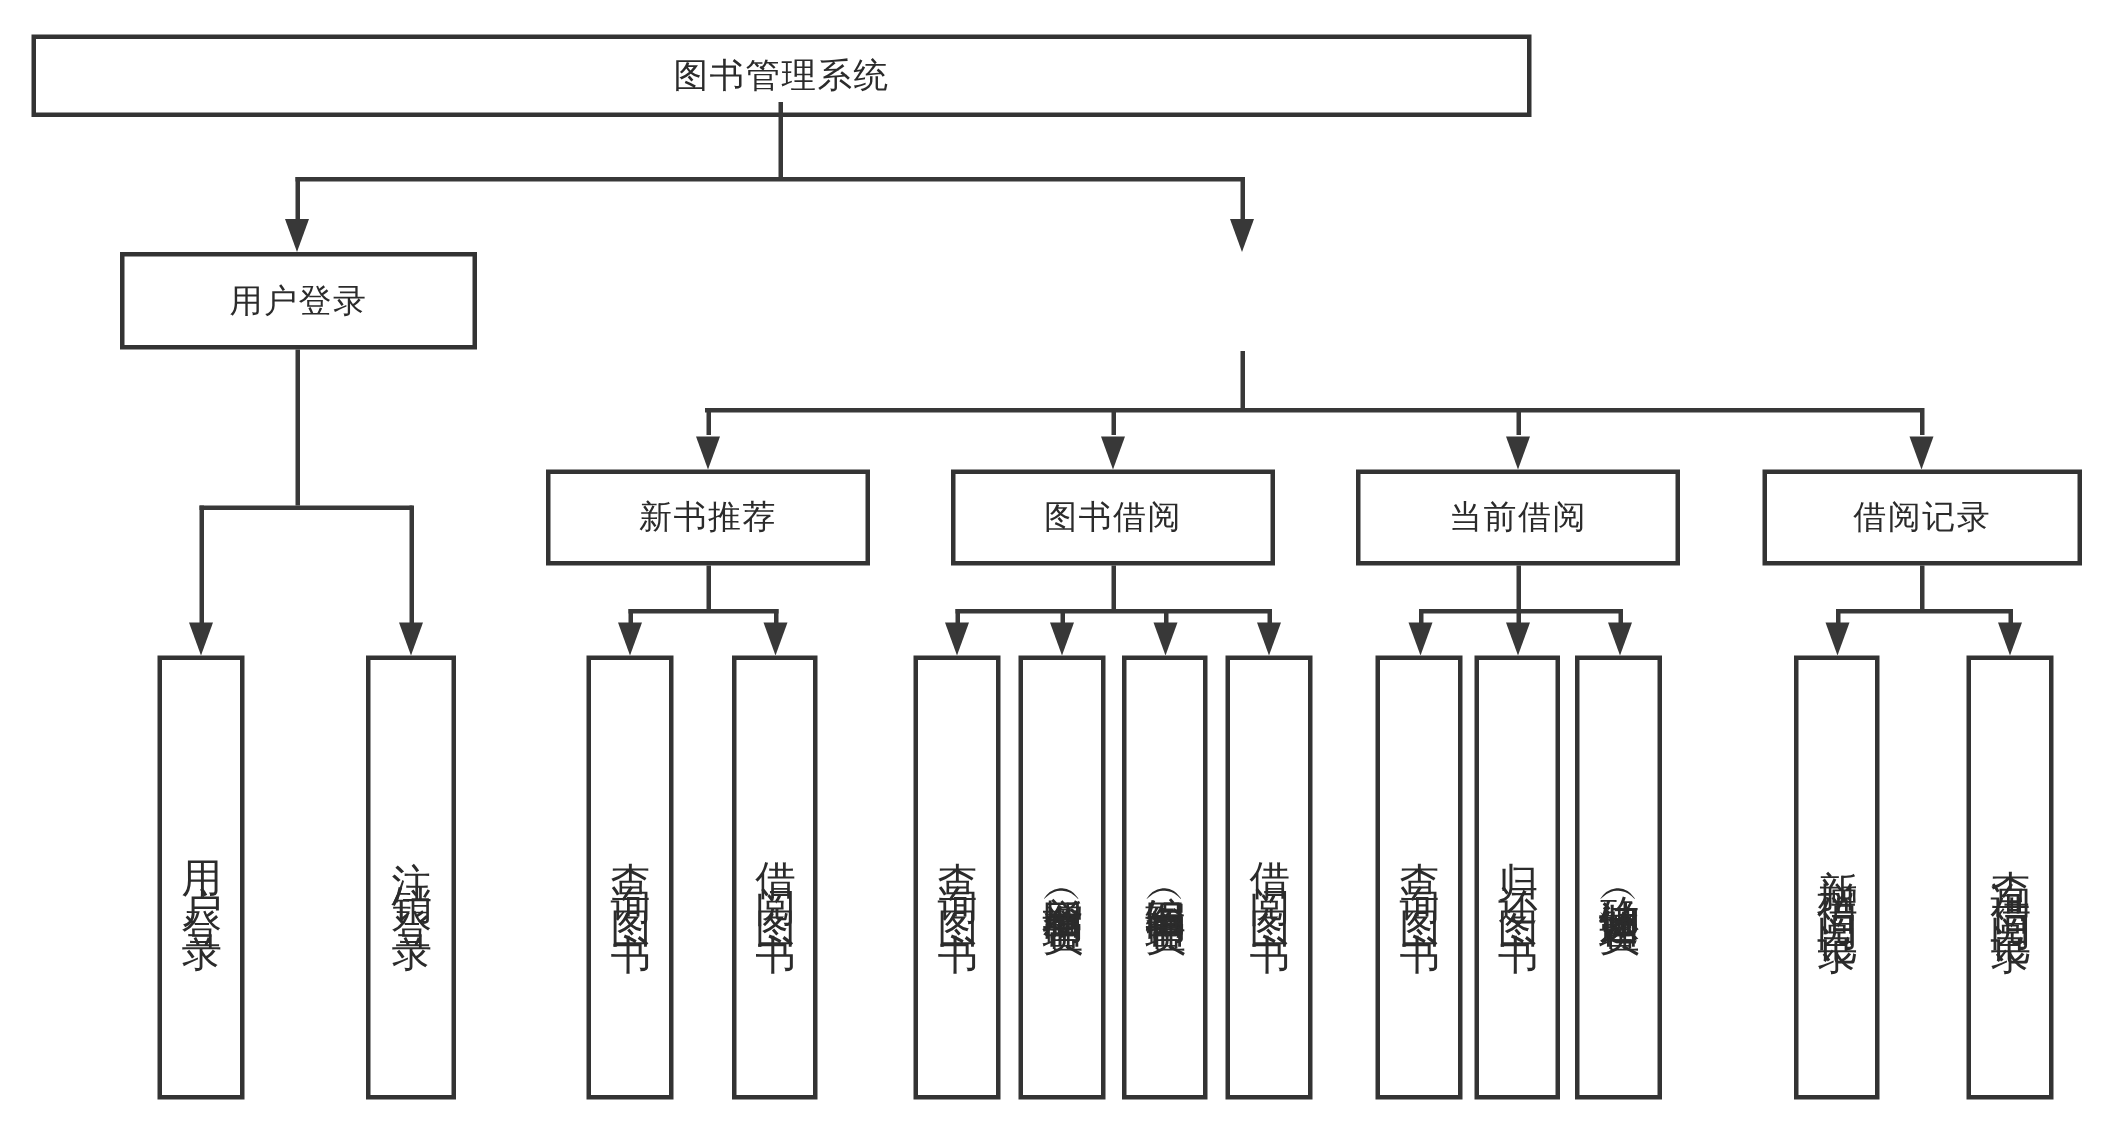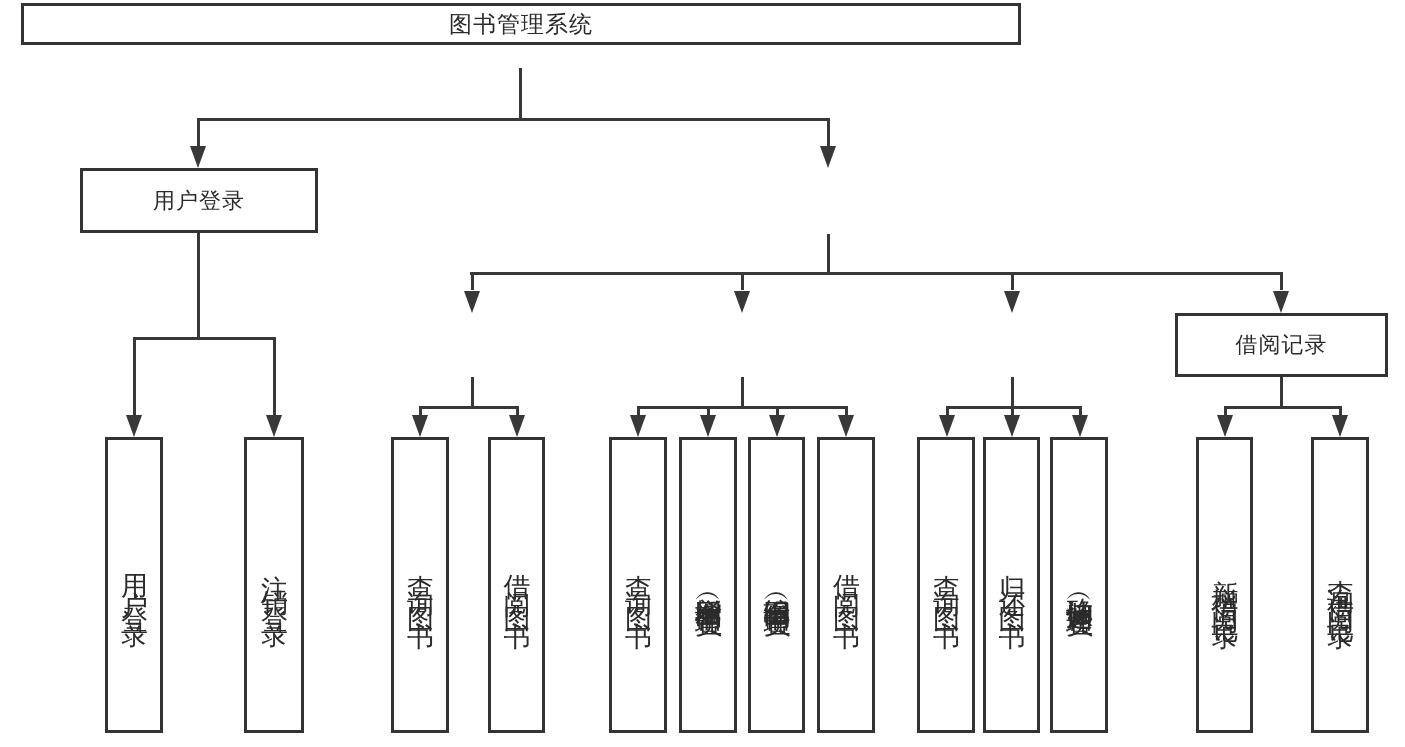--- a/index.html
+++ b/index.html
@@ -41,21 +41,21 @@
   .watermark{
     position:absolute;right:10px;bottom:6px;font-size:23px;letter-spacing:1px;
     color:var(--watermark);
   }
 </style>
 </head>
 <body>
 
 <div class="canvas">
 
-  <div class="node root" style="left:21px;top:3px;width:1000px;height:42px">
+  <div class="node root" style="left:21px;top:23px;width:1000px;height:55px">
     <span>图书管理系统</span>
   </div>
 
   <div class="vline" style="left:519px;top:68px;height:50px"></div>
   <div class="hline" style="left:197px;top:118px;width:633px"></div>
   <div class="vline" style="left:197px;top:118px;height:32px"></div>
   <div class="arrow" style="left:190px;top:146px"></div>
   <div class="vline" style="left:827px;top:118px;height:32px"></div>
   <div class="arrow" style="left:820px;top:146px"></div>
 
@@ -74,20 +74,29 @@
   <div class="hline" style="left:470px;top:272px;width:812px"></div>
   <div class="vline" style="left:471px;top:272px;height:18px"></div>
   <div class="arrow" style="left:464px;top:291px"></div>
   <div class="vline" style="left:741px;top:272px;height:18px"></div>
   <div class="arrow" style="left:734px;top:291px"></div>
   <div class="vline" style="left:1011px;top:272px;height:18px"></div>
   <div class="arrow" style="left:1004px;top:291px"></div>
   <div class="vline" style="left:1280px;top:272px;height:18px"></div>
   <div class="arrow" style="left:1273px;top:291px"></div>
 
+  <div class="node" style="left:364px;top:313px;width:216px;height:64px">
+    <span>新书推荐</span>
+  </div>
+  <div class="node" style="left:634px;top:313px;width:216px;height:64px">
+    <span>图书借阅</span>
+  </div>
+  <div class="node" style="left:904px;top:313px;width:216px;height:64px">
+    <span>当前借阅</span>
+  </div>
   <div class="node" style="left:1175px;top:313px;width:213px;height:64px">
     <span>借阅记录</span>
   </div>
 
   <div class="vline" style="left:471px;top:377px;height:29px"></div>
   <div class="hline" style="left:419px;top:406px;width:100px"></div>
   <div class="vline" style="left:419px;top:406px;height:10px"></div>
   <div class="arrow" style="left:412px;top:415px"></div>
   <div class="vline" style="left:516px;top:406px;height:10px"></div>
   <div class="arrow" style="left:509px;top:415px"></div>

